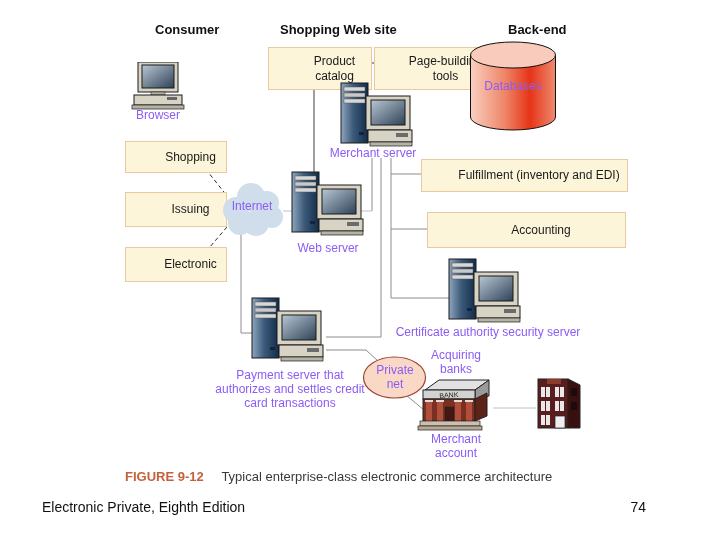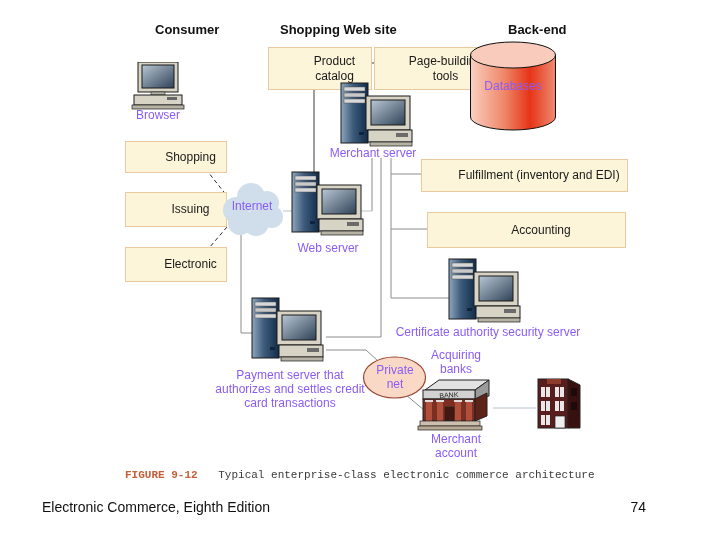--- a/index.html
+++ b/index.html
@@ -5,21 +5,21 @@
   html,body{margin:0;padding:0;background:#fff;}
   #slide{position:relative;width:720px;height:540px;background:#ffffff;overflow:hidden;
          font-family:"Liberation Sans",sans-serif;color:#1a1a1a;}
   .lines{position:absolute;left:0;top:0;z-index:1;}
   .node{position:absolute;z-index:2;}
   .lbl{position:absolute;z-index:3;font-size:12px;line-height:1.15;text-align:center;color:#8b5cf6;}
   .hdr{position:absolute;z-index:3;font-size:13px;font-weight:bold;color:#111;margin-left:25px;}
   .box{position:absolute;z-index:2;background:#fcf5d9;border:1px solid #e8c9a0;
        display:flex;align-items:center;justify-content:center;text-align:center;
        font-size:12px;line-height:1.2;color:#1a1a1a;padding-left:29px;}
-  .caption{position:absolute;z-index:3;font-size:11px;font-family:Liberation Mono, monospace;}
+  .caption{position:absolute;z-index:3;font-size:13px;}
   .caption .fig{color:#c4613c;font-weight:bold;}
   .caption .txt{color:#3a3a3a;}
   .footer-text{position:absolute;z-index:3;font-size:14px;color:#111;}
 </style>
 </head>
 <body>
 
 <div id="slide">
 
   <svg width="0" height="0" style="position:absolute">
@@ -214,16 +214,16 @@
       <rect x="36" y="12" width="6" height="8"></rect>
         <rect x="36" y="26" width="6" height="8"></rect>
     </g>
   </svg>
 
   <div class="caption" style="left:125px;top:469px">
     <span class="fig">FIGURE 9-12</span>
     <span class="txt" style="margin-left:14px">Typical enterprise-class electronic commerce architecture</span>
   </div>
 
-  <div class="footer-text" style="left:42px;top:499px">Electronic Commerce, Eighth Edition</div>
+  <div class="footer-text" style="left:42px;top:499px">Electronic Private, Eighth Edition</div>
   <div class="footer-text" style="left:616px;top:499px;width:30px;text-align:right">74</div>
 
 </div>
 
 </body></html>

